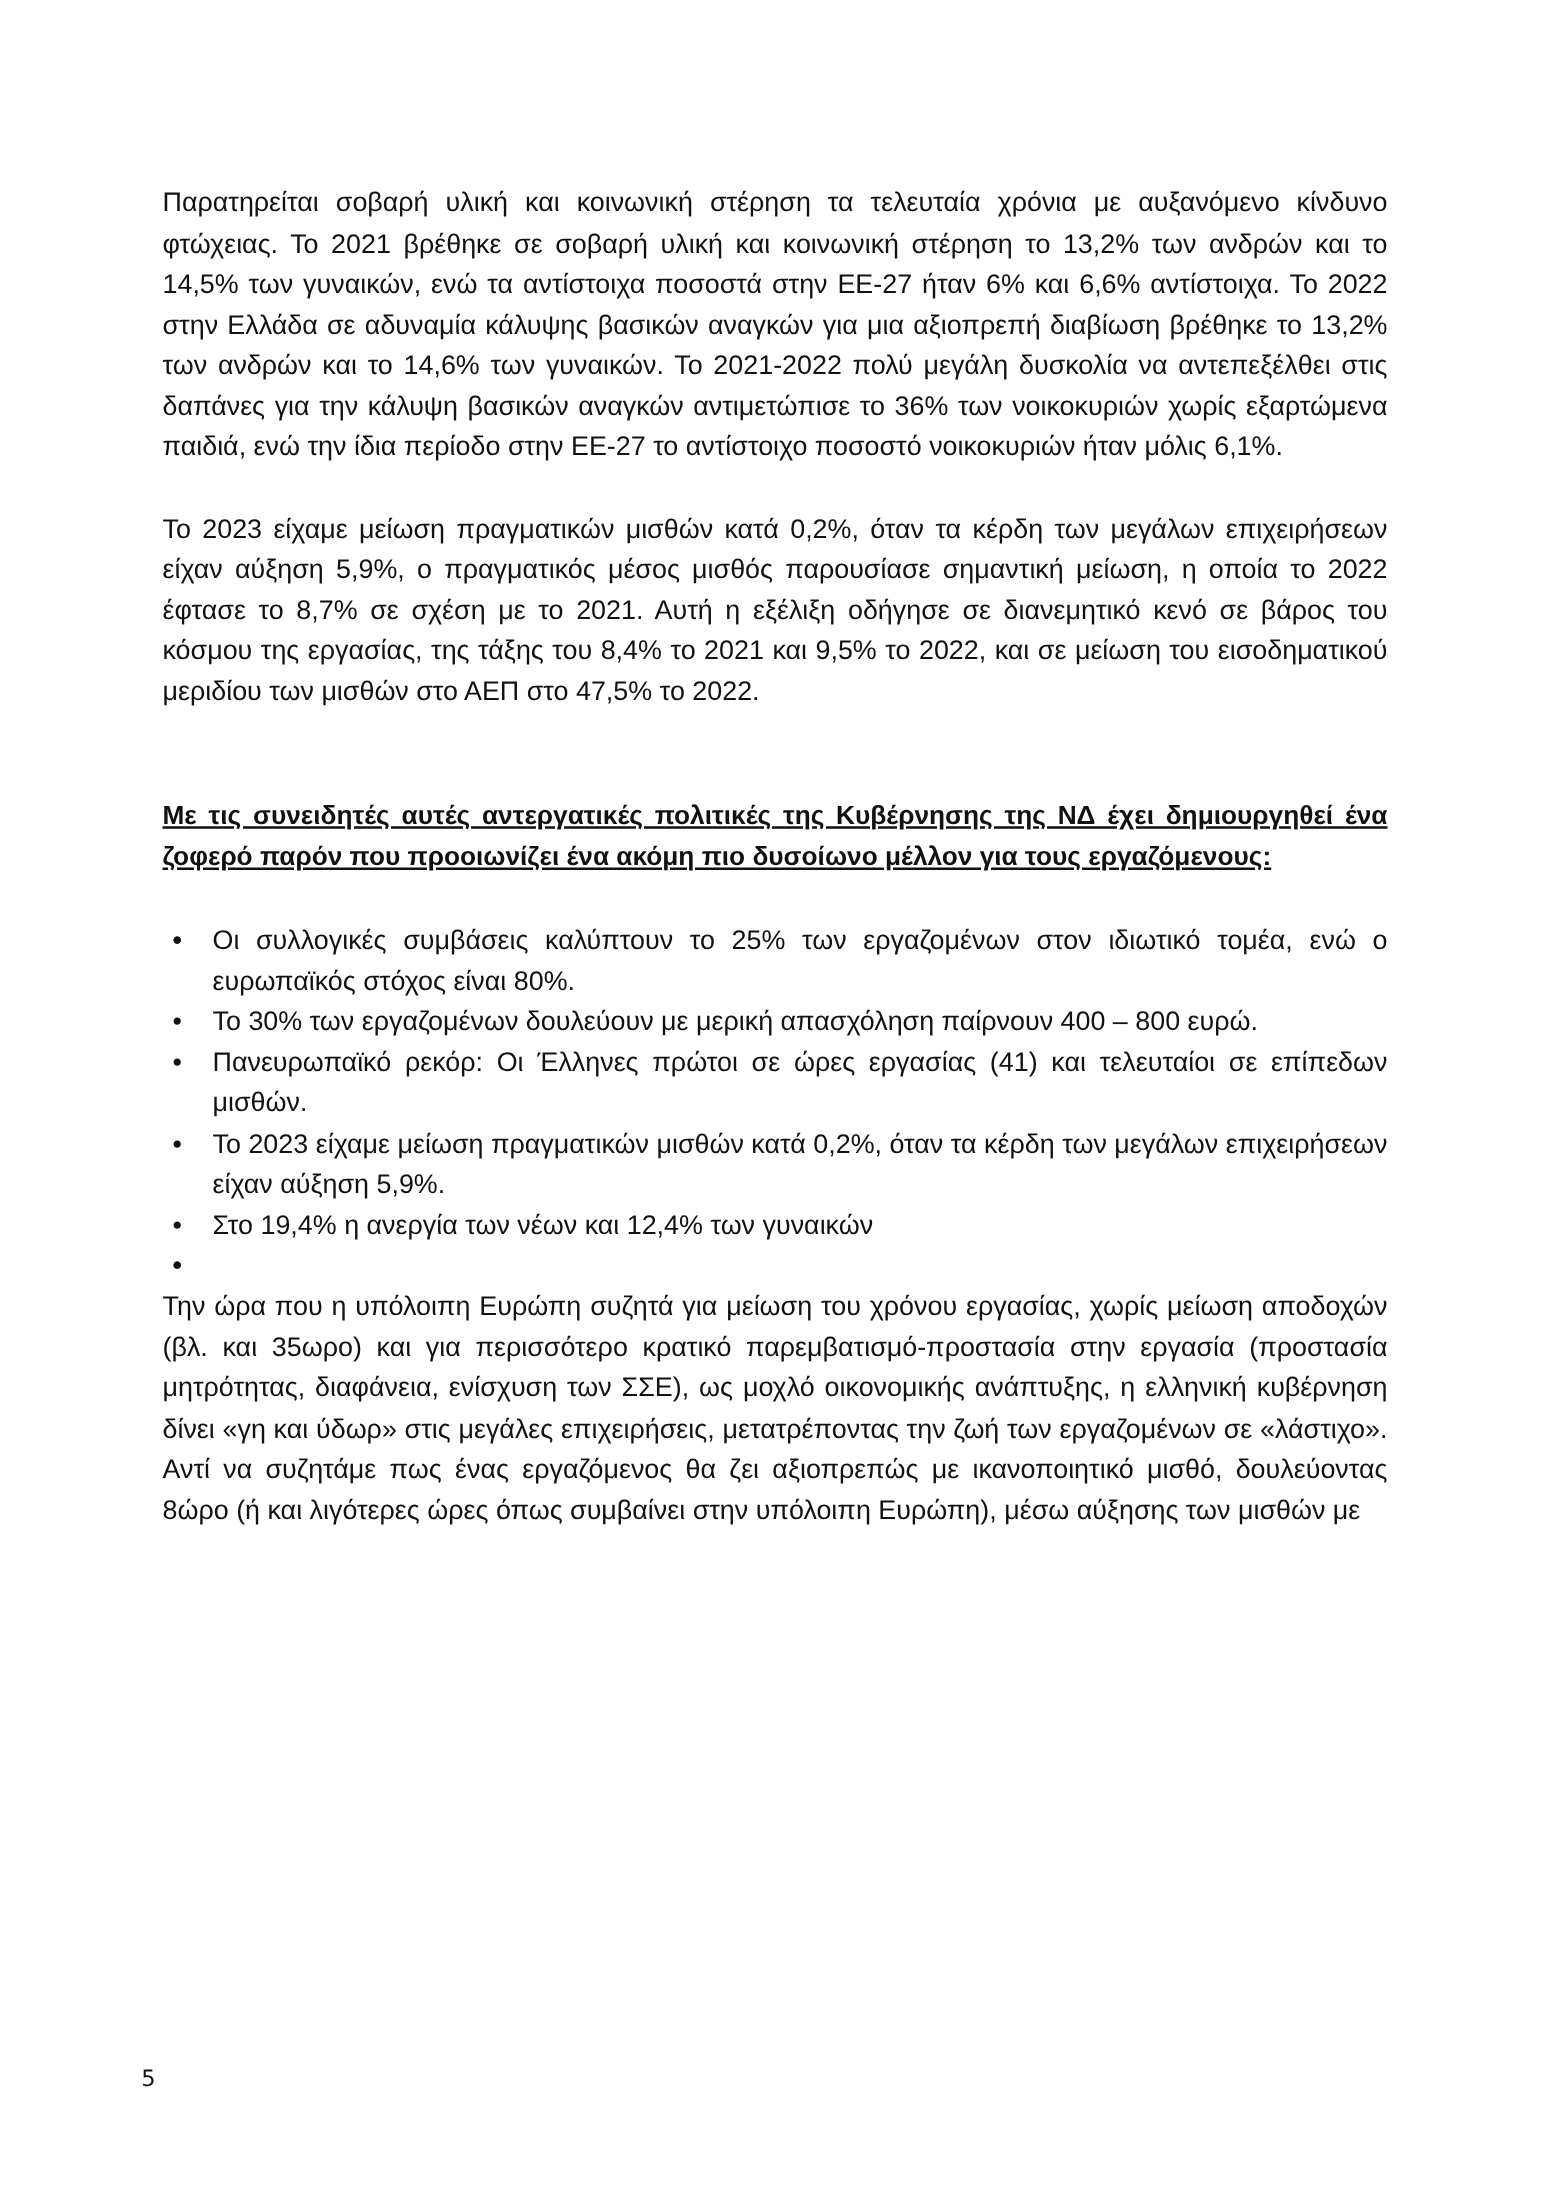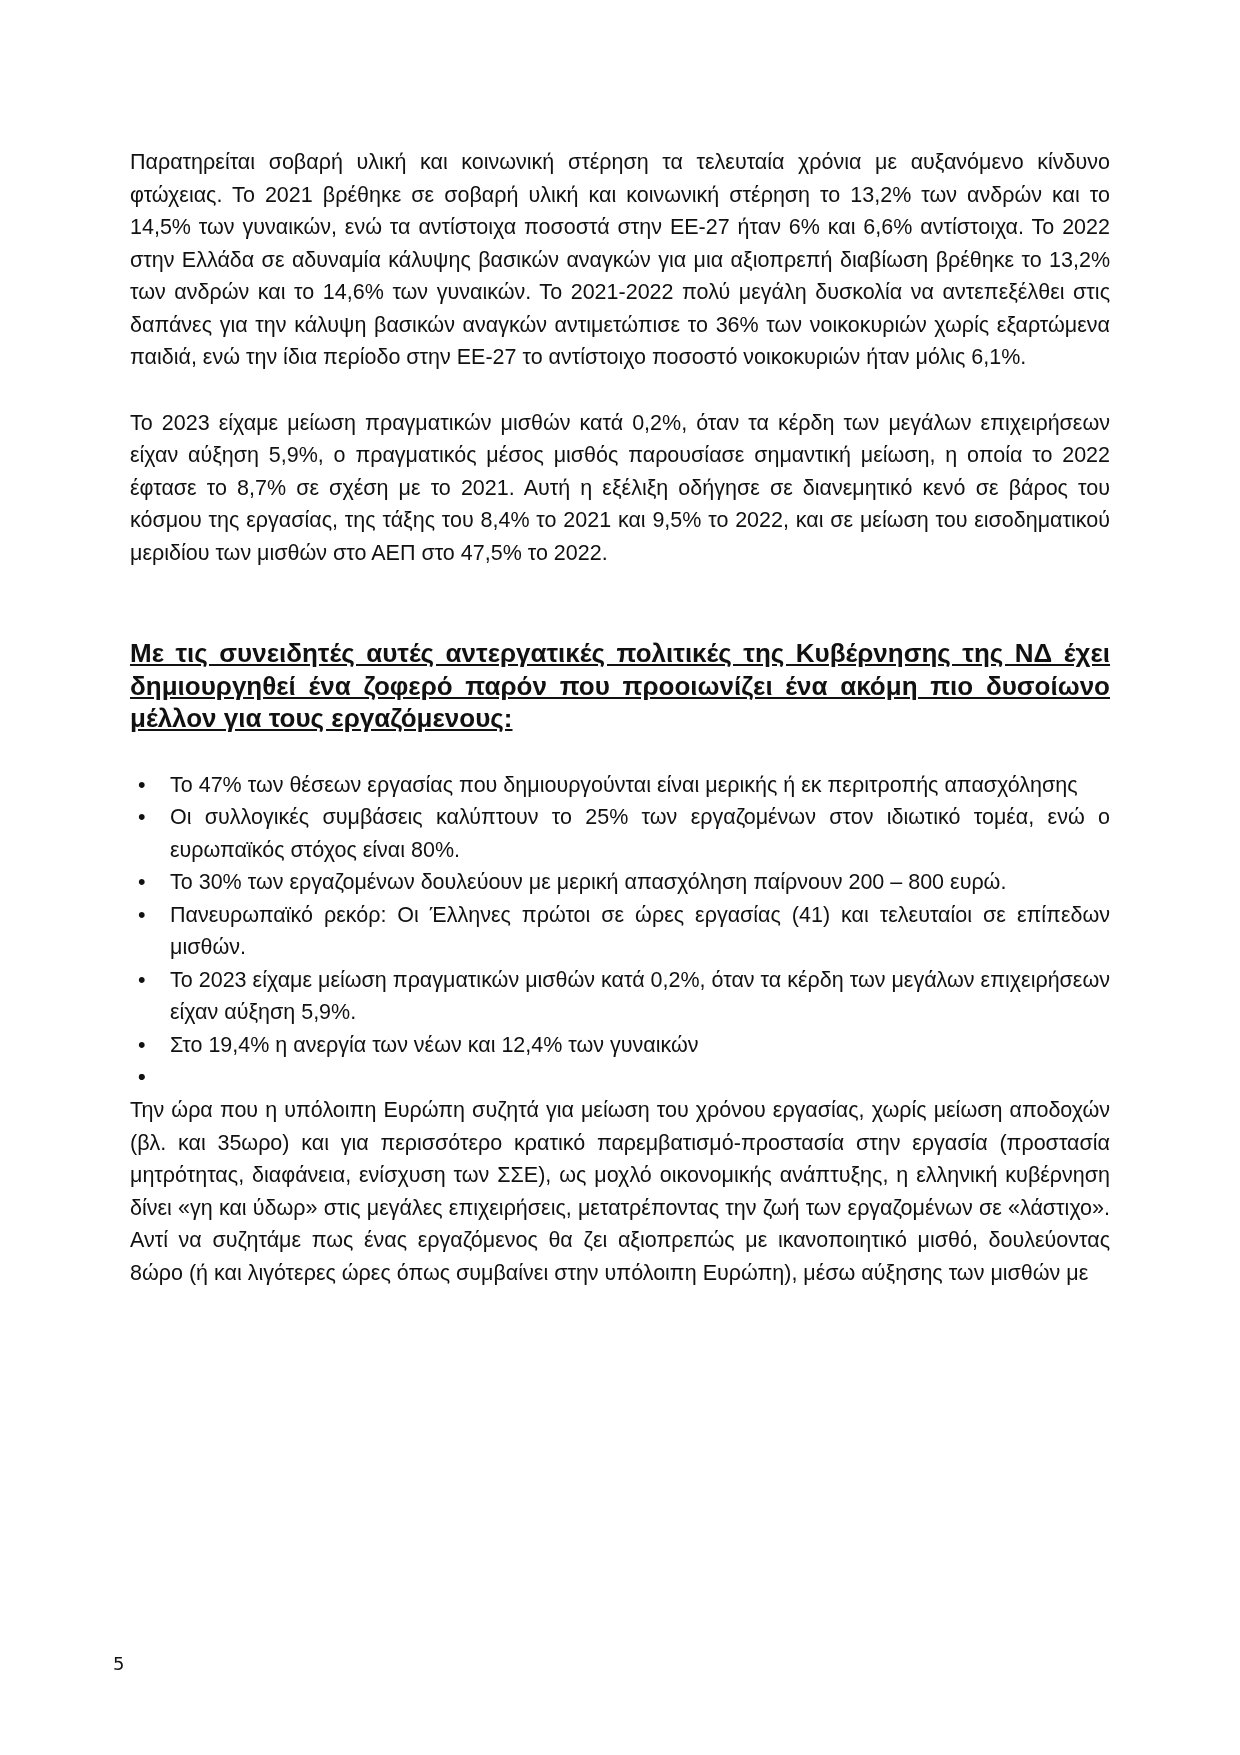--- a/index.html
+++ b/index.html
@@ -3,21 +3,21 @@
 <meta charset="utf-8">
 <style>
   html, body { margin: 0; padding: 0; background: #ffffff; }
   body { width: 1240px; height: 1755px; position: relative; overflow: hidden;
          font-family: "Liberation Sans", sans-serif; color: #111111; }
   .page { position: absolute; left: 0; top: 0; width: 1240px; height: 1755px; }
   .content { position: absolute; left: 130px; top: 146px; width: 980px; }
   p.para { margin: 0; font-size: 21.5px; line-height: 32.5px; text-align: justify; }
   p.para + p.para { margin-top: 33px; }
   .p2 { margin-top: 33px !important; }
-  .heading { margin: 68px 0 0 0; font-size: 26px; line-height: 32.5px;
+  .heading { margin: 68px 0 0 0; font-size: 21px; line-height: 32.5px;
              font-weight: bold; text-decoration: underline; text-align: justify;
              font-family: "Liberation Sans", sans-serif; }
   ul.bullets { list-style: none; margin: 34px 0 0 0; padding: 0; }
   ul.bullets li { position: relative; padding-left: 40px; font-size: 21.5px;
                   line-height: 32.5px; text-align: justify; }
   ul.bullets li .dot { position: absolute; left: 8px; top: 0; }
   .p3 { margin-top: 33px !important; }
   sup { font-size: 13px; line-height: 0; }
   .page-number { position: absolute; left: 113px; top: 1653px; font-size: 18px;
                  font-family: "DejaVu Sans", sans-serif; }
@@ -26,23 +26,23 @@
 <body>
 
 <div class="page">
   <div class="content">
     <p class="para">Παρατηρείται σοβαρή υλική και κοινωνική στέρηση τα τελευταία χρόνια με αυξανόμενο κίνδυνο φτώχειας.  Το 2021 βρέθηκε σε σοβαρή υλική και κοινωνική στέρηση το 13,2% των ανδρών και το 14,5% των γυναικών, ενώ τα αντίστοιχα ποσοστά στην ΕΕ-27 ήταν 6% και 6,6% αντίστοιχα. Το 2022 στην Ελλάδα σε αδυναμία κάλυψης βασικών αναγκών για μια αξιοπρεπή διαβίωση βρέθηκε το 13,2% των ανδρών και το 14,6% των γυναικών. Το 2021-2022 πολύ μεγάλη δυσκολία να αντεπεξέλθει στις δαπάνες για την κάλυψη βασικών αναγκών αντιμετώπισε το 36% των νοικοκυριών χωρίς εξαρτώμενα παιδιά, ενώ την ίδια περίοδο στην ΕΕ-27 το αντίστοιχο ποσοστό νοικοκυριών ήταν μόλις 6,1%.</p>
     <p class="para p2">Το 2023 είχαμε μείωση πραγματικών μισθών κατά 0,2%, όταν τα κέρδη των μεγάλων επιχειρήσεων είχαν αύξηση 5,9%, ο πραγματικός μέσος μισθός παρουσίασε σημαντική μείωση, η οποία το 2022 έφτασε το 8,7% σε σχέση με το 2021. Αυτή η εξέλιξη οδήγησε σε διανεμητικό κενό σε βάρος του κόσμου της εργασίας, της τάξης του 8,4% το 2021 και 9,5% το 2022, και σε μείωση του εισοδηματικού μεριδίου των μισθών στο ΑΕΠ στο 47,5% το 2022.</p>
 
     <p class="heading">Με τις συνειδητές αυτές αντεργατικές πολιτικές της Κυβέρνησης της ΝΔ έχει δημιουργηθεί ένα ζοφερό παρόν που προοιωνίζει ένα ακόμη πιο δυσοίωνο μέλλον για τους εργαζόμενους:</p>
 
     <ul class="bullets">
-      <li><span class="dot">•</span><span>Το 47% των θέσεων εργασίας που δημιουργούνται είναι μερικής ή εκ περιτροπής απασχόλησης</span></li>
+      <li><span class="dot">•</span></li>
       <li><span class="dot">•</span><span>Οι συλλογικές συμβάσεις καλύπτουν το 25% των εργαζομένων στον ιδιωτικό τομέα, ενώ ο ευρωπαϊκός στόχος είναι 80%.</span></li>
-      <li><span class="dot">•</span><span>Το 30% των εργαζομένων δουλεύουν με μερική απασχόληση παίρνουν 200 – 800 ευρώ.</span></li>
+      <li><span class="dot">•</span><span>Το 30% των εργαζομένων δουλεύουν με μερική απασχόληση παίρνουν 400 – 800 ευρώ.</span></li>
       <li><span class="dot">•</span><span>Πανευρωπαϊκό ρεκόρ: Οι Έλληνες πρώτοι σε ώρες εργασίας (41) και τελευταίοι σε επίπεδων μισθών.</span></li>
       <li><span class="dot">•</span><span>Το 2023 είχαμε μείωση πραγματικών μισθών κατά 0,2%, όταν τα κέρδη των μεγάλων επιχειρήσεων είχαν αύξηση 5,9%.</span></li>
       <li><span class="dot">•</span><span>Στο 19,4% η ανεργία των νέων και 12,4% των γυναικών</span></li>
       <li><span class="dot">•</span></li>
       <li><span class="dot">•</span></li>
     </ul>
 
     <p class="para p3">Την ώρα που η υπόλοιπη Ευρώπη συζητά για μείωση του χρόνου εργασίας, χωρίς μείωση αποδοχών (βλ. και 35ωρο) και για περισσότερο κρατικό παρεμβατισμό-προστασία στην εργασία (προστασία μητρότητας, διαφάνεια, ενίσχυση των ΣΣΕ), ως μοχλό οικονομικής ανάπτυξης, η ελληνική κυβέρνηση δίνει «γη και ύδωρ» στις μεγάλες επιχειρήσεις, μετατρέποντας την ζωή των εργαζομένων σε «λάστιχο».  Αντί να συζητάμε πως ένας εργαζόμενος θα ζει αξιοπρεπώς με ικανοποιητικό μισθό, δουλεύοντας 8ώρο (ή και λιγότερες ώρες όπως συμβαίνει στην υπόλοιπη Ευρώπη), μέσω αύξησης των μισθών με</p>
   </div>
 

